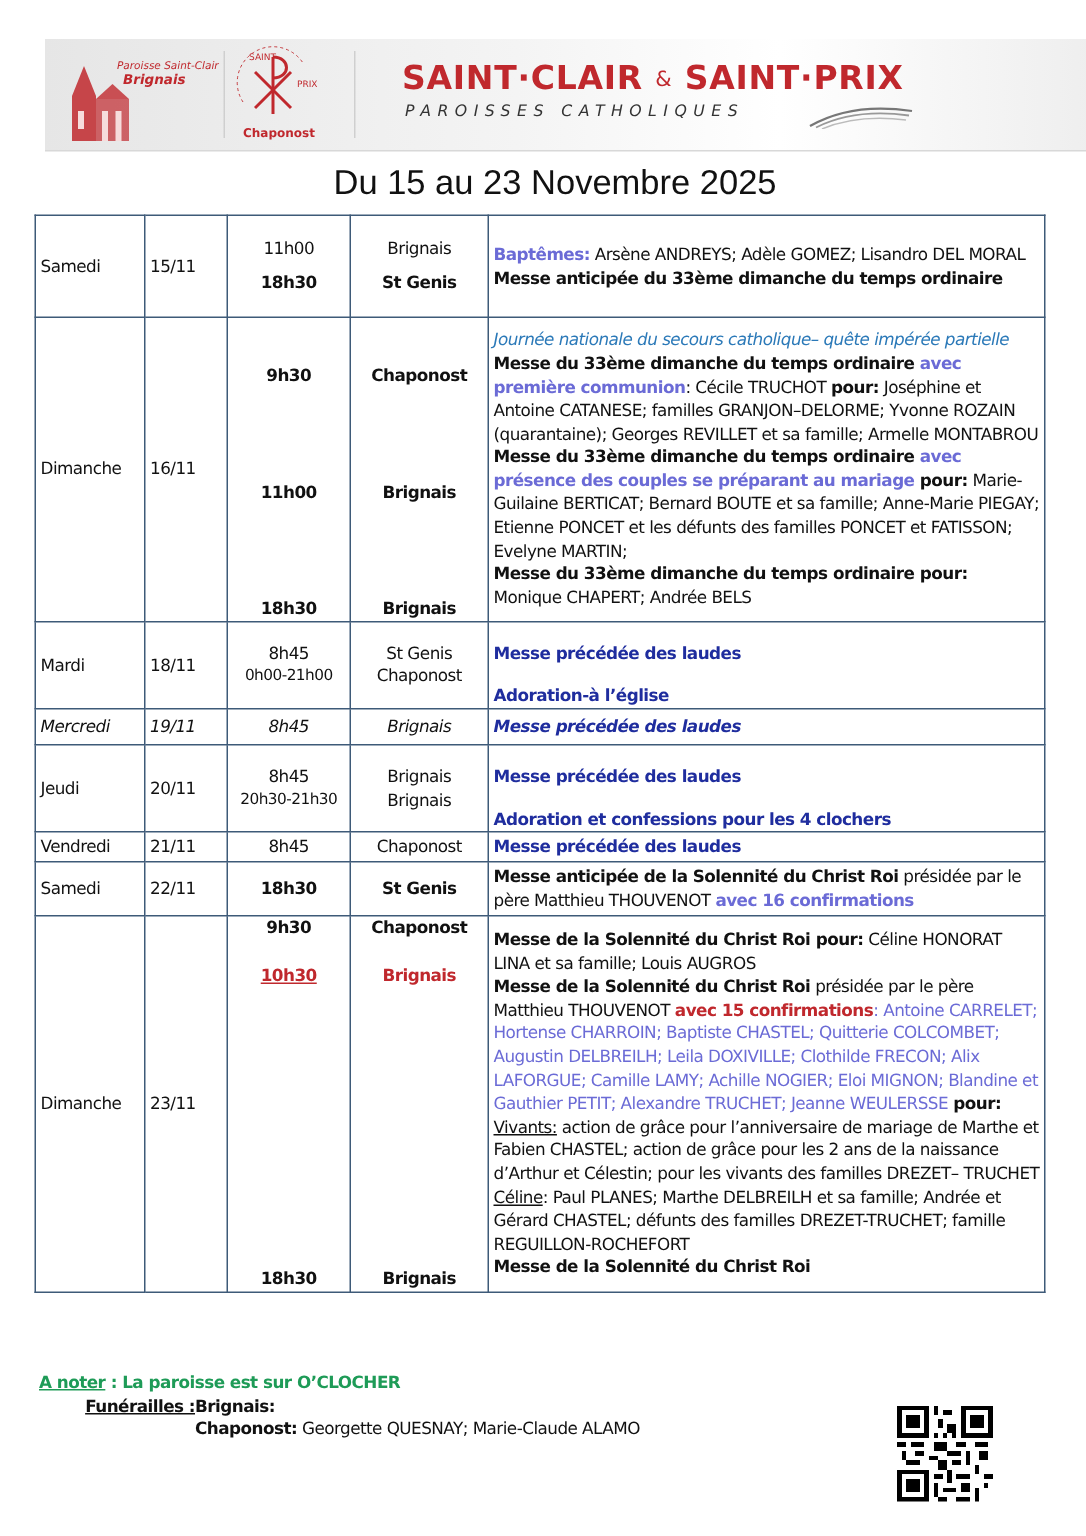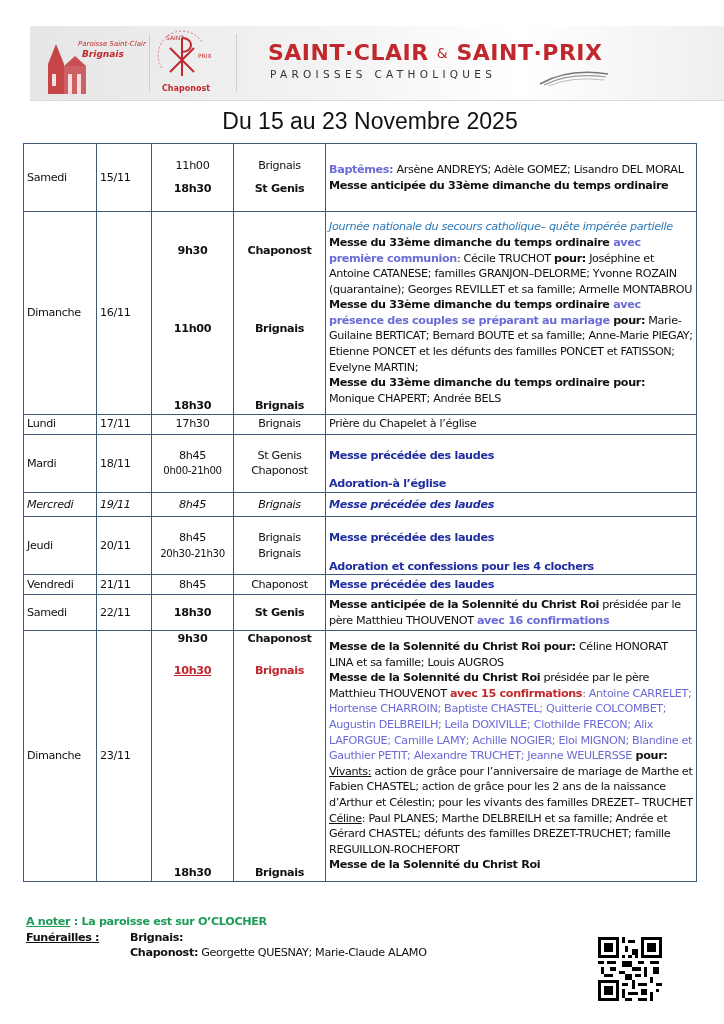--- a/index.html
+++ b/index.html
@@ -8,21 +8,21 @@
   .logo-brignais { position:absolute; left:8px; top:6px; width:110px; height:62px; }
   .logo-brignais .church { position:absolute; left:2px; top:10px; width:48px; height:52px; }
   .logo-brignais .t1 { position:absolute; left:40px; top:8px; font-size:7px; color:#c0282d; font-style:italic; white-space:nowrap; }
   .logo-brignais .t2 { position:absolute; left:44px; top:17px; font-size:9px; color:#c0282d; font-weight:bold; font-style:italic; }
   .sep1 { position:absolute; left:119px; top:8px; width:1px; height:58px; background:#cfcfcf; }
   .logo-chaponost { position:absolute; left:122px; top:2px; width:60px; height:70px; }
   .logo-chaponost .t3 { position:absolute; left:10px; top:56px; font-size:8px; color:#c0282d; font-weight:bold; }
   .sep2 { position:absolute; left:206px; top:8px; width:1px; height:58px; background:#cfcfcf; }
   .brand { position:absolute; left:238px; top:14px; font-family:"DejaVu Sans", sans-serif; font-weight:bold; font-size:22px; color:#c0282d; letter-spacing:0.5px; white-space:nowrap; }
   .brand .amp { font-size:14px; color:#c0282d; font-weight:normal; vertical-align:2px; }
-  .sub { position:absolute; left:240px; top:42px; font-size:10.5px; letter-spacing:4.3px; color:#333; white-space:nowrap; }
+  .sub { position:absolute; left:240px; top:42px; font-size:10.5px; letter-spacing:4.3px; color:#333; white-space:nowrap;font-style:italic; }
   .swoosh { position:absolute; left:508px; top:40px; width:72px; height:20px; }
 
   .title { position:absolute; left:0; top:108px; width:740px; text-align:center; font-family:"Liberation Sans", sans-serif; font-size:23px; color:#111; }
 
   table.sched { position:absolute; left:23px; top:143px; width:674px; border-collapse:collapse; font-family:"DejaVu Sans", sans-serif; font-size:11.2px; line-height:15.6px; letter-spacing:-0.35px; }
   table.sched td { border:1.5px solid #3e5a78; vertical-align:middle; padding:0 3px; }
   td.day { width:66px; }
   td.date { width:48px; }
   td.time { width:75px; text-align:center; vertical-align:top; padding-top:1px; }
   td.place { width:85px; text-align:center; vertical-align:top; padding-top:1px; }
@@ -130,27 +130,20 @@
       <span class="slot b">Brignais</span>
     </td>
     <td class="desc">
       <span class="teal">Journée nationale du secours catholique– quête impérée partielle</span><br>
       <span class="b">Messe du 33ème dimanche du temps ordinaire </span><span class="violetb">avec première communion</span><span>: Cécile TRUCHOT </span><span class="b">pour:</span><span> Joséphine et Antoine CATANESE; familles GRANJON–DELORME; Yvonne ROZAIN (quarantaine); Georges REVILLET et sa famille; Armelle  MONTABROU</span><br>
       <span class="b">Messe du 33ème dimanche du temps ordinaire </span><span class="violetb">avec présence des couples se préparant au mariage</span><span class="b"> pour:</span><span> Marie- Guilaine BERTICAT; Bernard BOUTE et sa famille; Anne-Marie PIEGAY; Etienne PONCET et les défunts des familles PONCET et FATISSON; Evelyne MARTIN;</span><br>
       <span class="b">Messe du 33ème dimanche du temps ordinaire pour:</span><span> Monique CHAPERT; Andrée BELS</span>
     </td>
   </tr>
 
-  <tr style="height:20px;">
-    <td class="day">Lundi</td>
-    <td class="date">17/11</td>
-    <td class="time" style="vertical-align:middle;padding-top:0;">17h30</td>
-    <td class="place" style="vertical-align:middle;padding-top:0;">Brignais</td>
-    <td class="desc" style="vertical-align:middle;padding-top:0;">Prière du Chapelet à l’église</td>
-  </tr>
 
   <tr style="height:36px;">
     <td class="day">Mardi</td>
     <td class="date">18/11</td>
     <td class="time" style="vertical-align:middle;">
       <span class="slot">8h45</span>
       <span class="slot small">0h00-21h00</span>
     </td>
     <td class="place" style="vertical-align:middle;">
       <span class="slot">St Genis</span>
@@ -231,21 +224,21 @@
     </td>
   </tr>
 </tbody>
   </table>
 
 <div class="notes">
   <div>
     <span class="greenb u">A noter</span><span class="greenb"> : La paroisse est sur O’CLOCHER</span>
   </div>
   <div style="display:flex;">
-    <span class="b u" style="width:104px;">Funérailles :</span>
+    <span class="b u" style="width:104px;text-align:right;">Funérailles :</span>
     <span class="b">Brignais:</span>
   </div>
   <div style="padding-left:104px;">
     <span class="b">Chaponost:</span><span> Georgette QUESNAY; Marie-Claude ALAMO</span>
   </div>
 </div>
 
 <svg class="qr" viewBox="0 0 21 21" shape-rendering="crispEdges">
   <rect width="21" height="21" fill="#fff"></rect>
   <g fill="#000">

